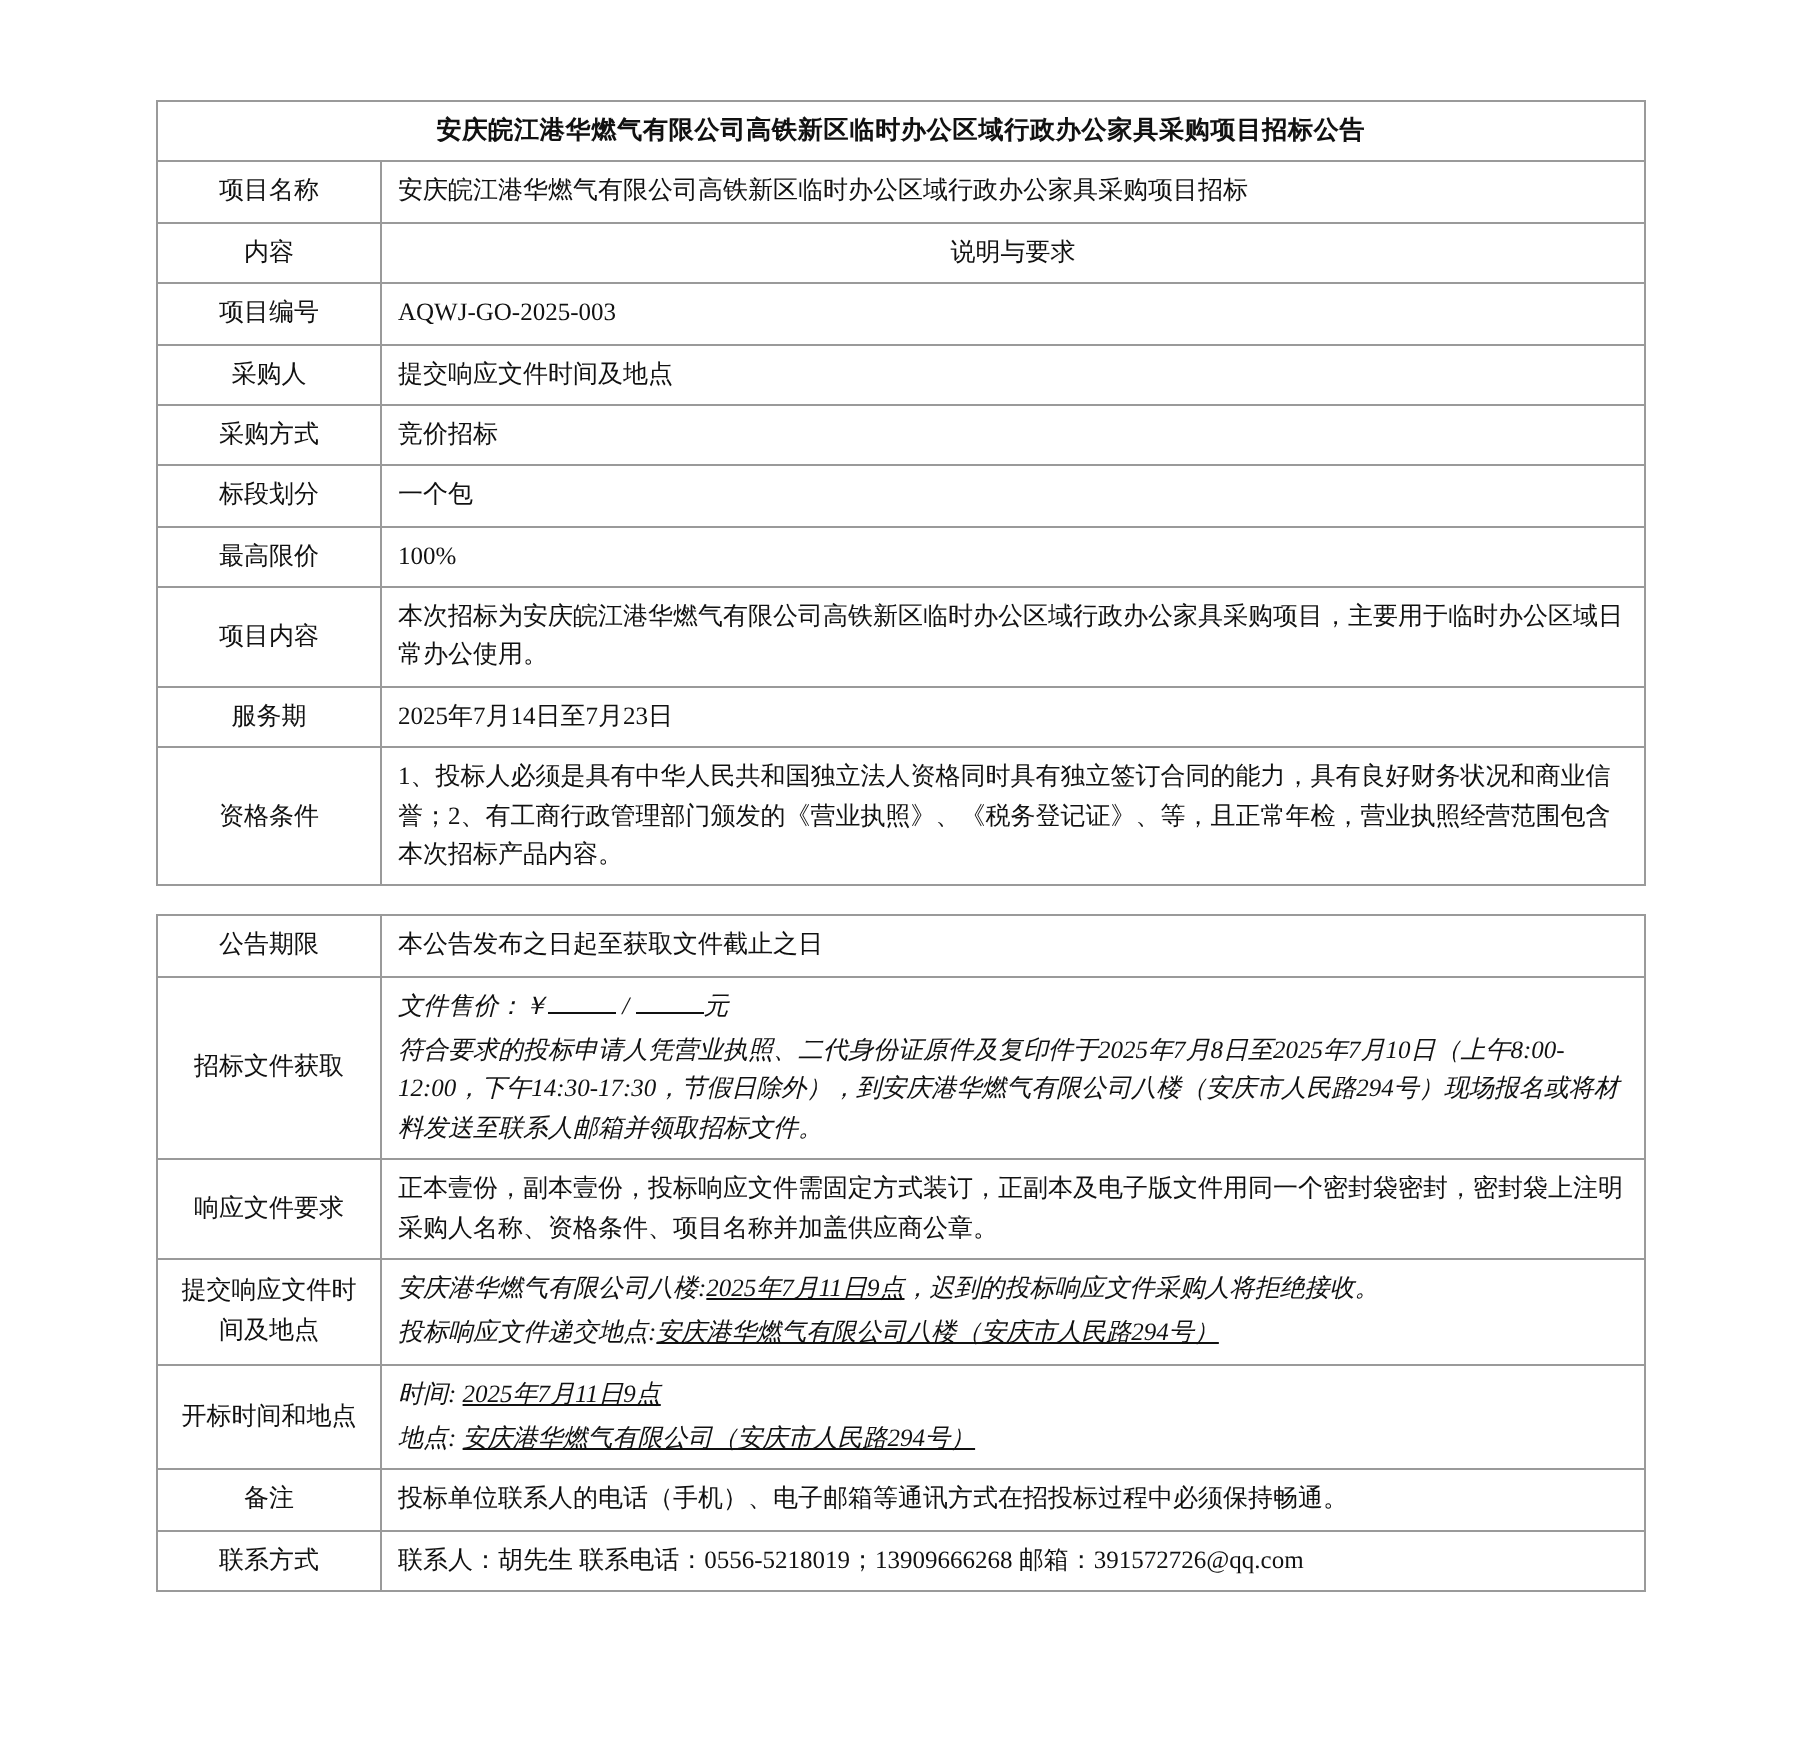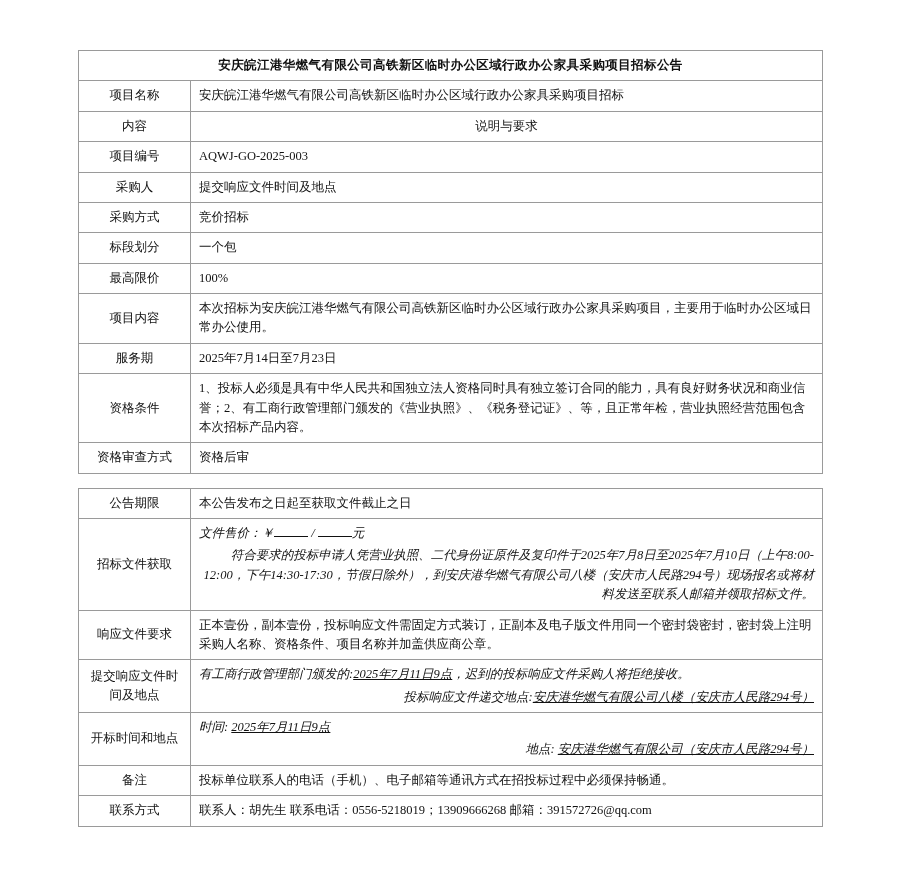--- a/index.html
+++ b/index.html
@@ -55,21 +55,20 @@
   }
   .val {
     text-align: left;
   }
   .val p {
     margin: 0;
     font-style: italic;
   }
   .val p + p {
     margin-top: 3px;
-    text-align: right;
   }
   .spacer {
     height: 14px;
     width: 744px;
   }
   .u {
     text-decoration: underline;
   }
   .blank-line {
     display: inline-block;
@@ -126,24 +125,20 @@
         <td class="val">本次招标为安庆皖江港华燃气有限公司高铁新区临时办公区域行政办公家具采购项目，主要用于临时办公区域日常办公使用。</td>
       </tr>
       <tr>
         <td class="col-label">服务期</td>
         <td class="val">2025年7月14日至7月23日</td>
       </tr>
       <tr>
         <td class="col-label">资格条件</td>
         <td class="val">1、投标人必须是具有中华人民共和国独立法人资格同时具有独立签订合同的能力，具有良好财务状况和商业信誉；2、有工商行政管理部门颁发的《营业执照》、《税务登记证》、等，且正常年检，营业执照经营范围包含本次招标产品内容。</td>
       </tr>
-      <tr>
-        <td class="col-label">资格审查方式</td>
-        <td class="val">资格后审</td>
-      </tr>
     </tbody>
   </table>
 
   <div class="spacer"></div>
 
   <table class="doc">
     <colgroup>
       <col style="width:112px">
       <col style="width:632px">
     </colgroup>
@@ -165,21 +160,21 @@
 
       <tr>
         <td class="col-label">响应文件要求</td>
         <td class="val">正本壹份，副本壹份，投标响应文件需固定方式装订，正副本及电子版文件用同一个密封袋密封，密封袋上注明采购人名称、资格条件、项目名称并加盖供应商公章。</td>
       </tr>
 
       <tr>
         <td class="col-label">提交响应文件时间及地点</td>
         <td class="val">
           <p>
-            <span>有工商行政管理部门颁发的:</span><span class="u">2025年7月11日9点</span><span>，迟到的投标响应文件采购人将拒绝接收。</span>
+            <span>安庆港华燃气有限公司八楼:</span><span class="u">2025年7月11日9点</span><span>，迟到的投标响应文件采购人将拒绝接收。</span>
           </p>
           <p>
             <span>投标响应文件递交地点:</span><span class="u">安庆港华燃气有限公司八楼（安庆市人民路294号）</span>
           </p>
         </td>
       </tr>
 
       <tr>
         <td class="col-label">开标时间和地点</td>
         <td class="val">

